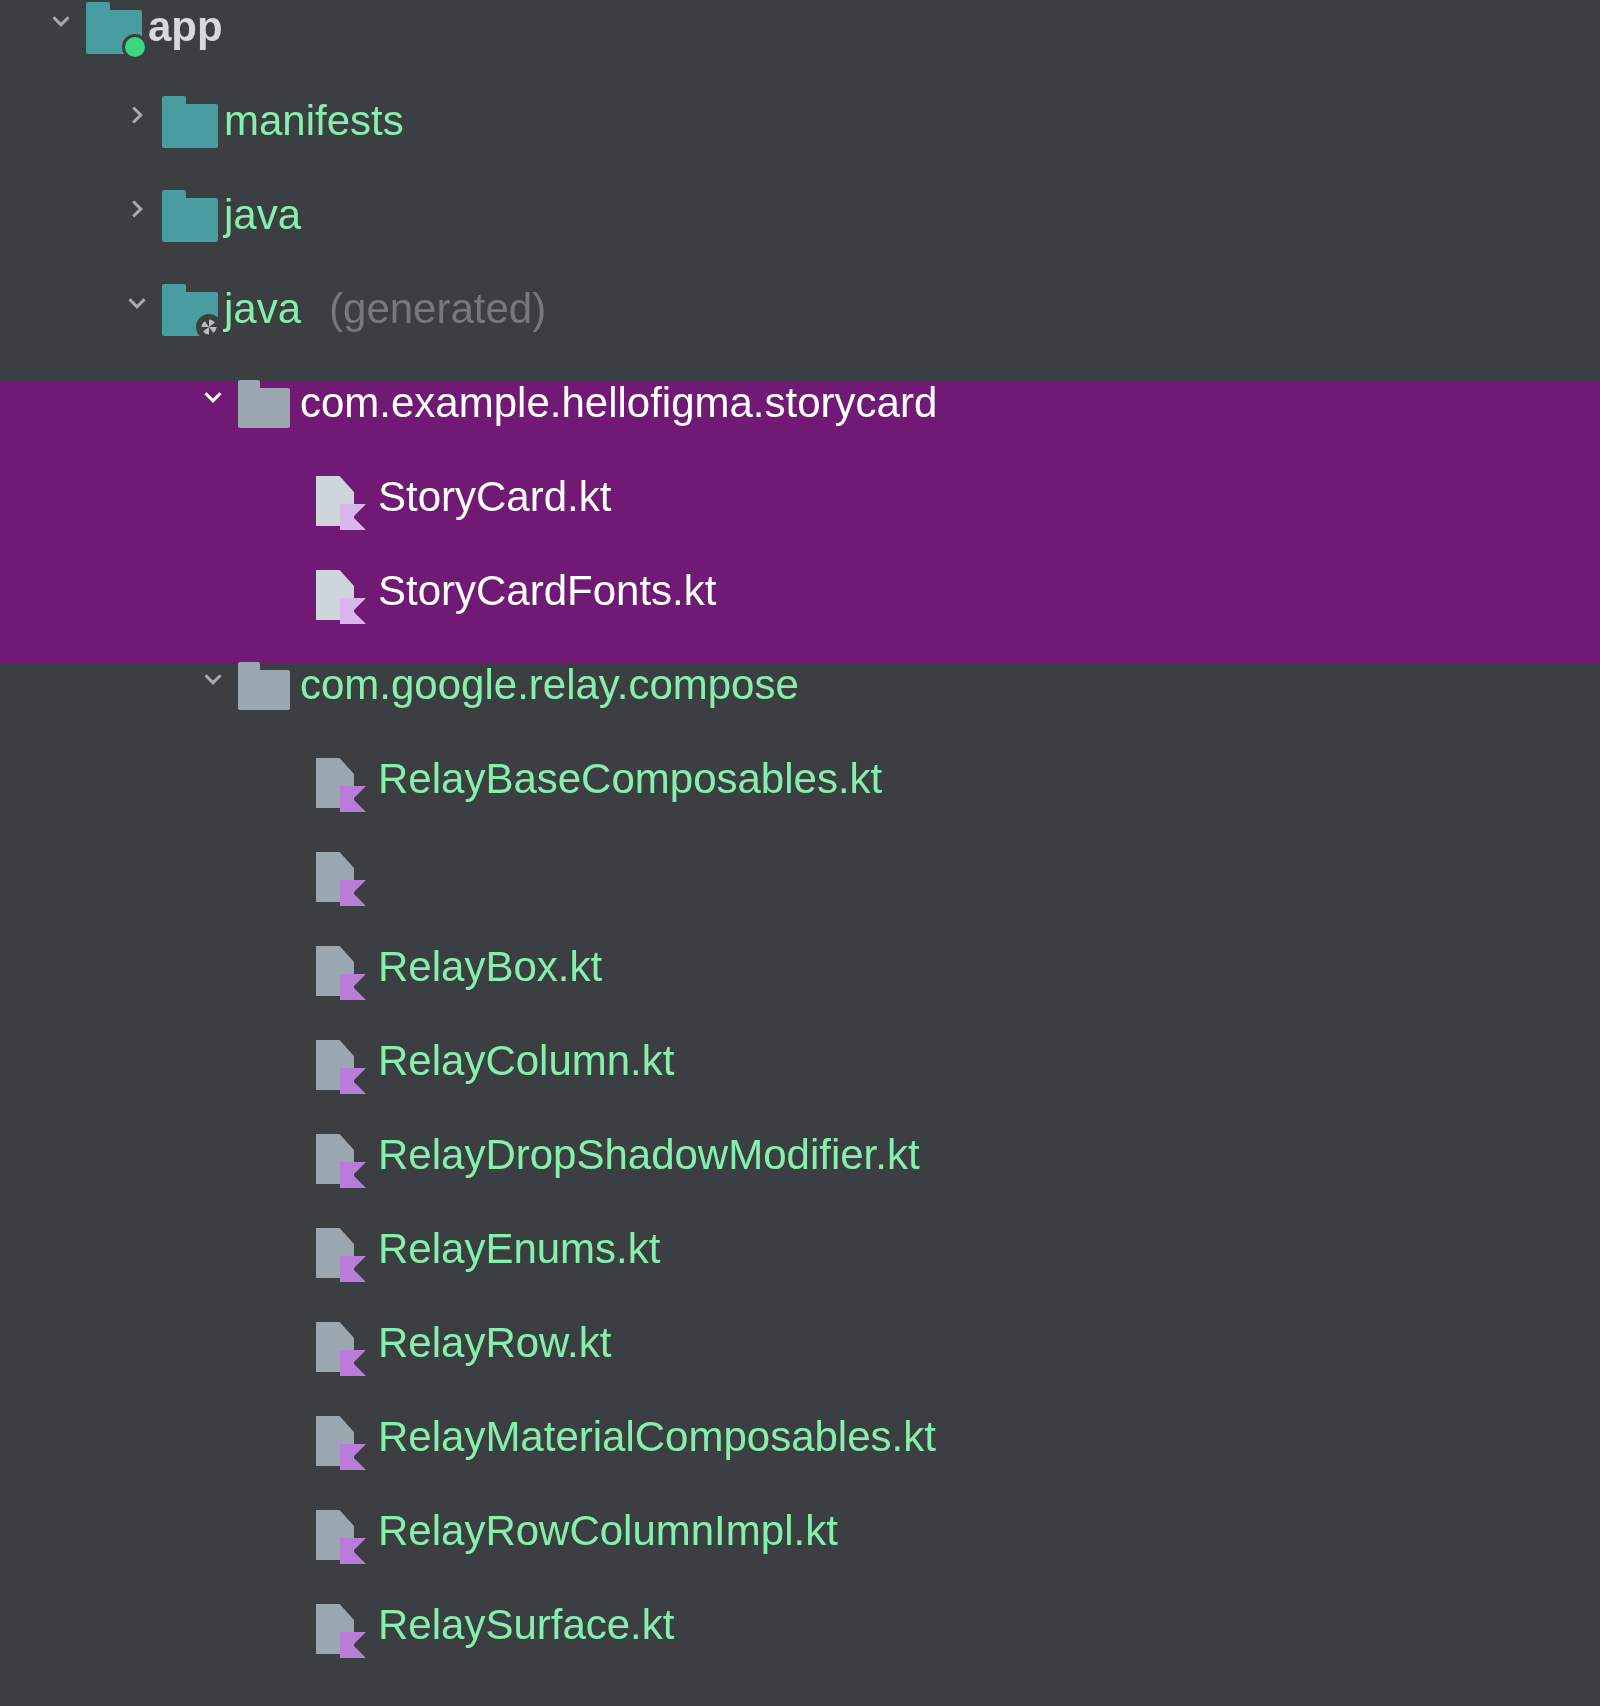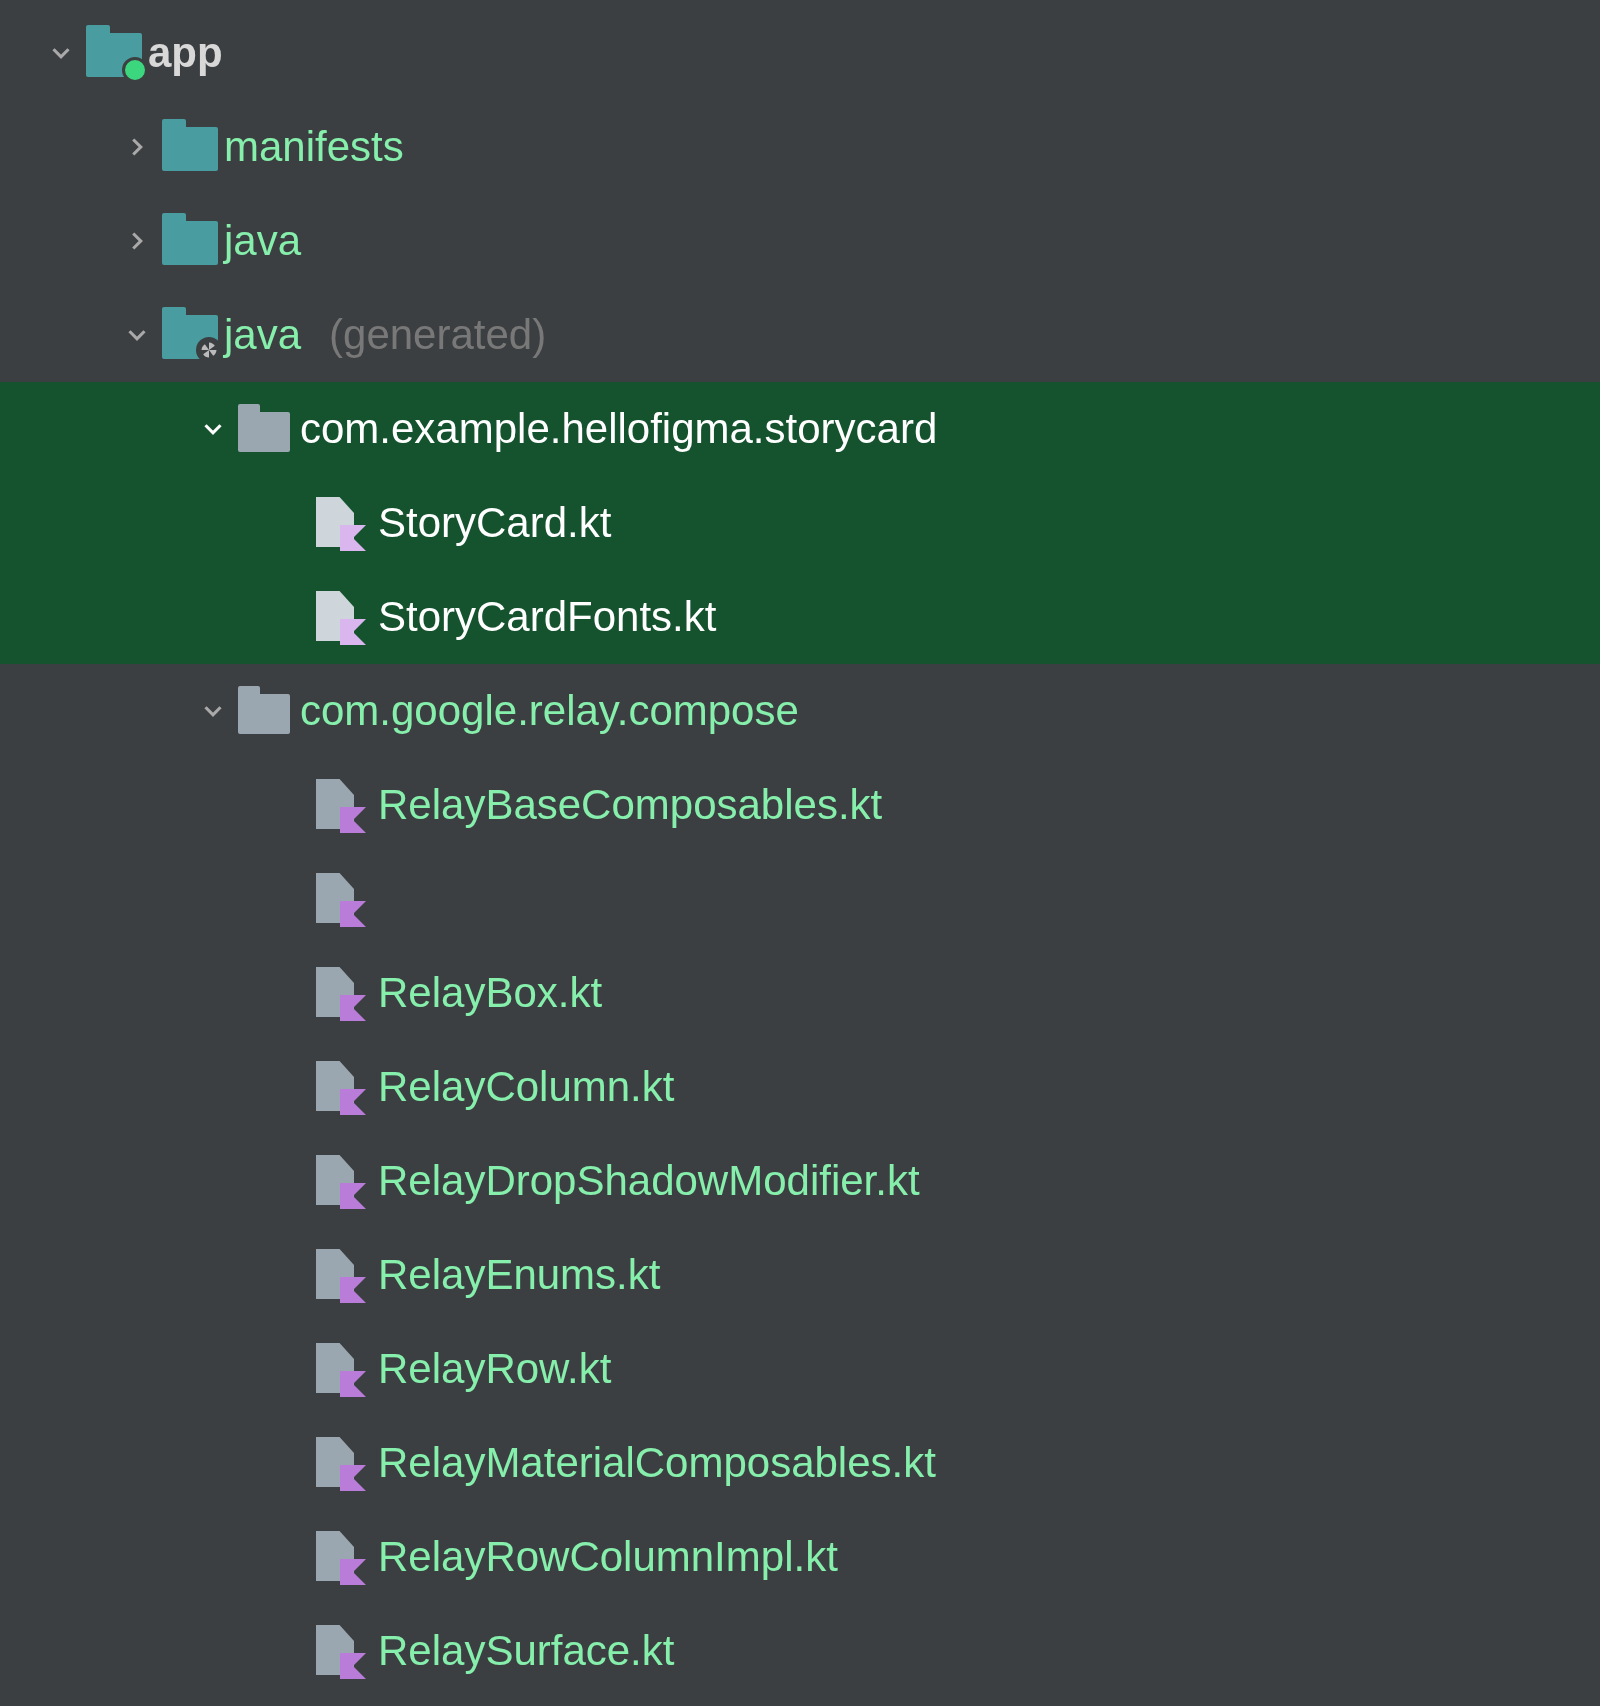--- a/index.html
+++ b/index.html
@@ -12,26 +12,26 @@
     color: #bbbbbb;
   }
   .tree {
     padding-top: 6px;
     font-size: 42px;
     line-height: 1.0;
     user-select: none;
   }
   .row {
     display: flex;
-    align-items: center;
+    align-items: flex-start;
     height: 94px;
     white-space: nowrap;
   }
   .row.selected {
-    background: #14532d;
+    background: #701a75;
   }
   .row.selected .label,
   .row.selected .suffix {
     color: #ffffff;
   }
   .indent { flex: 0 0 auto; }
   .arrow {
     flex: 0 0 50px;
     display: flex;
     align-items: center;

